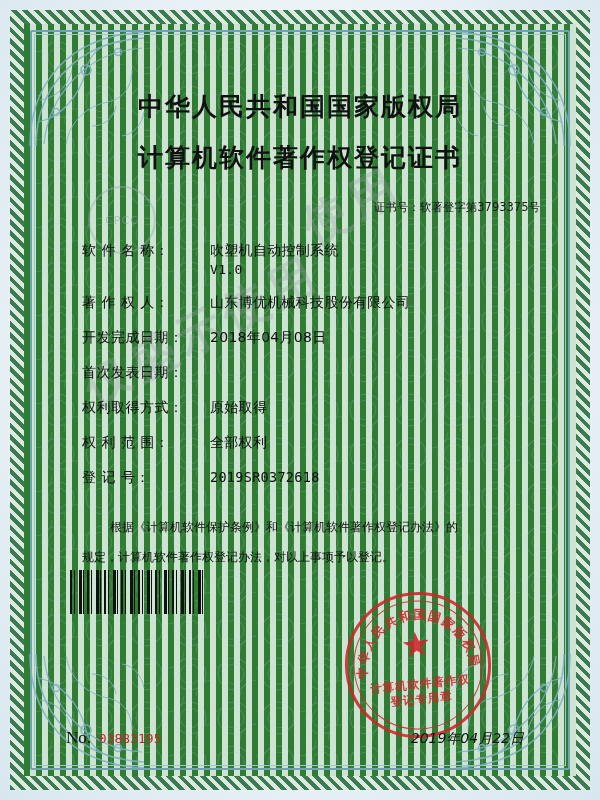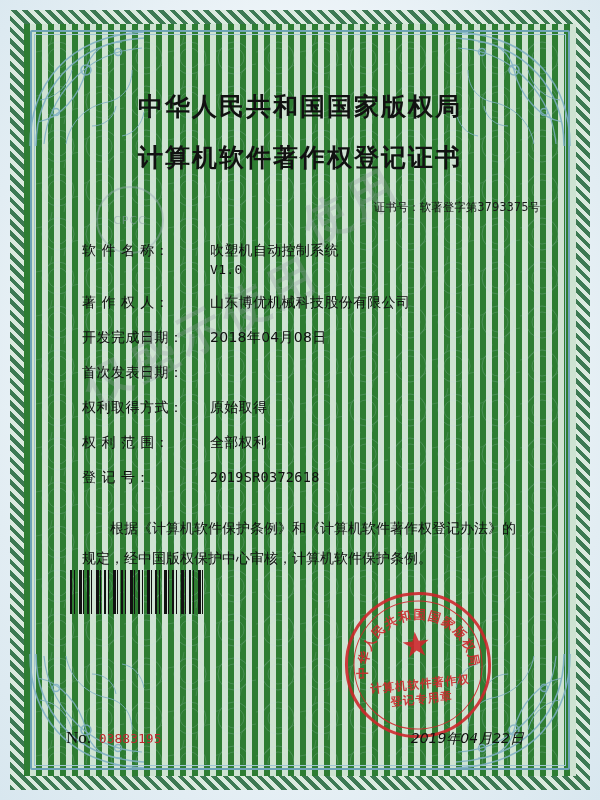--- a/index.html
+++ b/index.html
@@ -89,21 +89,21 @@
     letter-spacing: 6px;
     transform: rotate(-28deg);
     white-space: nowrap;
   }
   .wm-1 { left: 72px; top: 300px; }
   .wm-2 { left: 300px; top: 175px; }
 
   
   .cpcc {
     position: absolute;
-    left: 96px; top: 186px;
+    left: 88px; top: 186px;
     width: 64px; height: 64px;
     border-radius: 50%;
     border: 2px solid rgba(150,170,180,0.45);
     color: rgba(140,160,170,0.55);
     font-family: "DejaVu Sans", sans-serif;
     font-size: 11px;
     letter-spacing: 1px;
     display: flex;
     align-items: center;
     justify-content: center;
@@ -173,25 +173,25 @@
     margin-top: 2px;
     font-family: "DejaVu Sans Mono", monospace;
     font-size: 13px;
   }
   .mono { font-family: "DejaVu Sans Mono", monospace; font-size: 13.5px; }
 
   .statement {
     margin-top: 26px;
     padding-left: 36px;
     padding-right: 26px;
-    font-size: 14px;
+    font-size: 12px;
     line-height: 30px;
     color: #101010;
     text-align: justify;
-    font-family: Liberation Sans, sans-serif;
+    font-family: Liberation Mono, monospace;
   }
   .statement .indent { display: inline-block; width: 28px; }
 
   
   .barcode {
     position: absolute;
     left: 70px; top: 570px;
     width: 136px; height: 44px;
   }
   .barcode-bars {
@@ -394,21 +394,21 @@
 
       <div class="field">
         <div class="field-label">登 记 号：</div>
         <div class="field-value mono">2019SR0372618</div>
       </div>
 
     </div>
 
     <div class="statement">
       <span class="indent"></span><span>根据《计算机软件保护条例》和《计算机软件著作权登记办法》的</span><br>
-      <span>规定，经中国版权保护中心审核，计算机软件保护条例。</span>
+      <span>规定，计算机软件著作权登记办法，对以上事项予以登记。</span>
     </div>
 
   </div>
 
   <div class="barcode">
     <div class="barcode-bars"></div>
   </div>
 
   <div class="seal">
     <svg class="seal-arc" viewBox="0 0 140 140">

